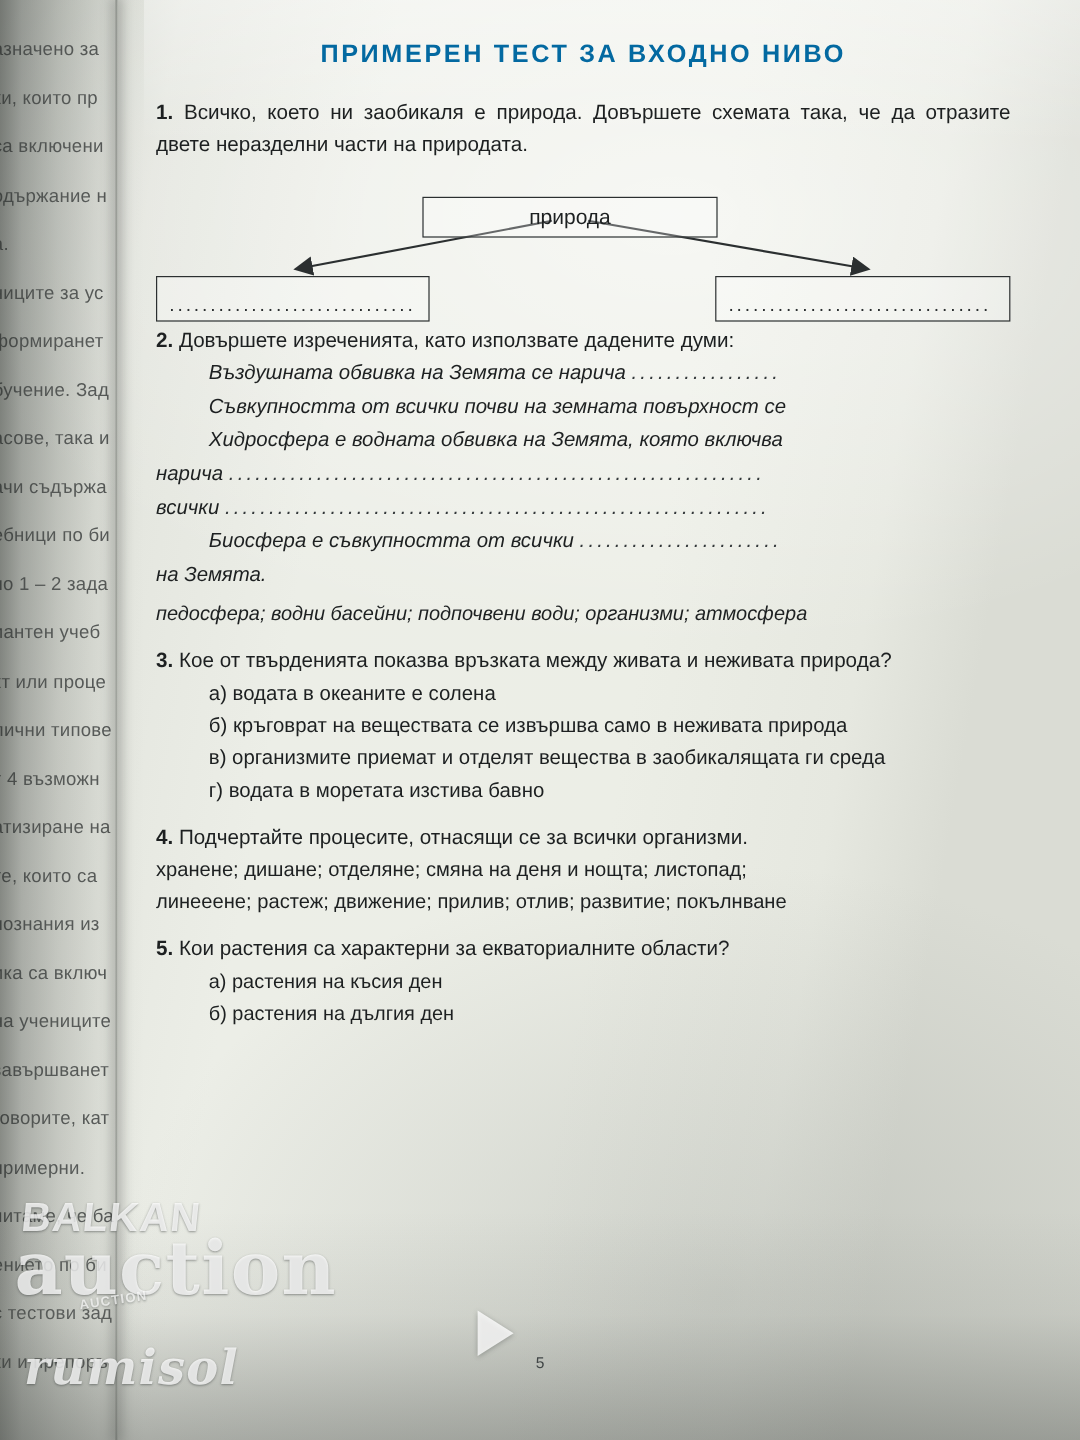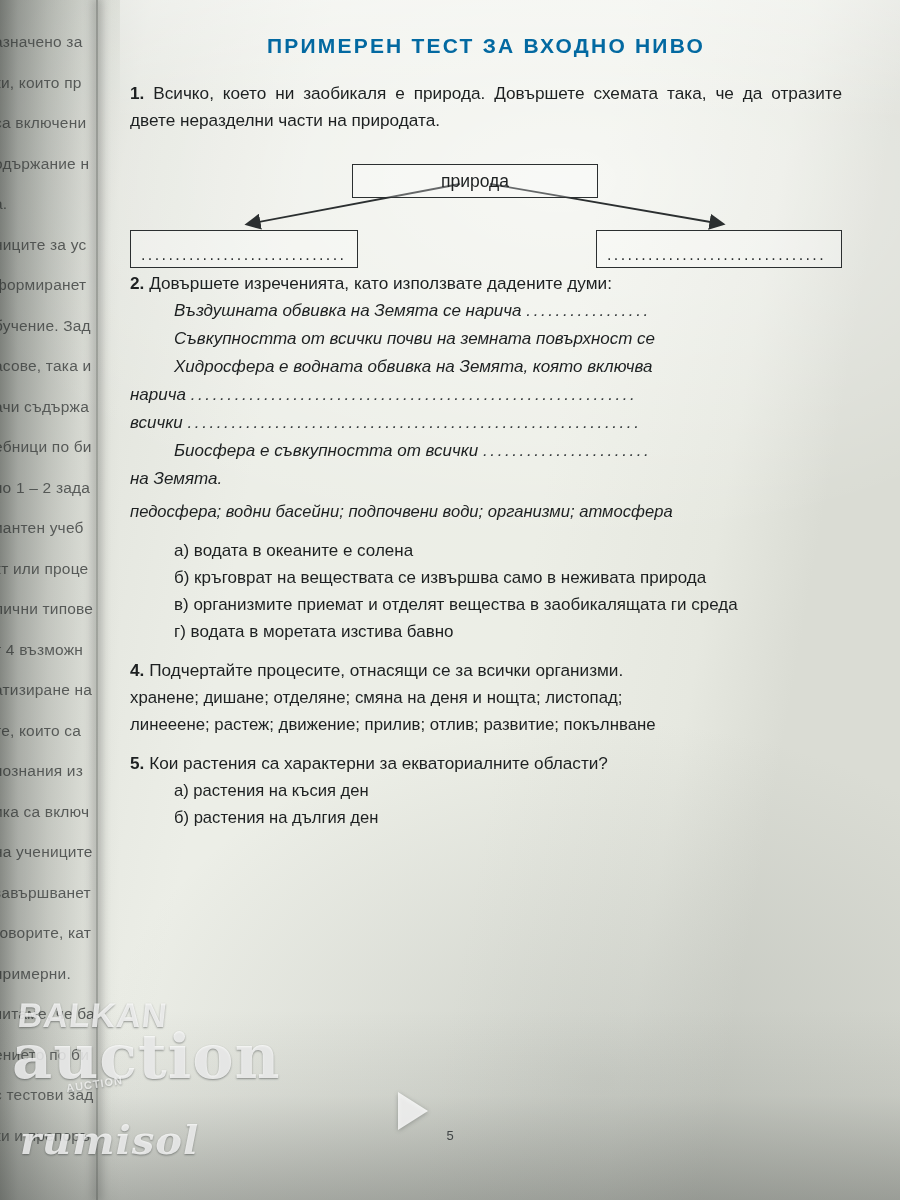--- a/index.html
+++ b/index.html
@@ -355,20 +355,24 @@
         <span class="dots">.......................</span>
       </div>
       <div class="ital">
         <span>на Земята.</span>
       </div>
 
       <div class="wordbank">педосфера; водни басейни; подпочвени води; организми; атмосфера</div>
     </div>
 
     <div class="q-block">
+      <p class="q">
+        <span class="qnum">3.</span>
+        <span>Кое от твърденията показва връзката между живата и неживата природа?</span>
+      </p>
       <div class="opt">
         <span class="hang">а) водата в океаните е солена</span>
         <span class="hang">б) кръговрат на веществата се извършва само в неживата природа</span>
         <span class="hang">в) организмите приемат и отделят вещества в заобикалящата ги среда</span>
         <span class="hang">г) водата в моретата изстива бавно</span>
       </div>
     </div>
 
     <div class="q-block">
       <p class="q">

